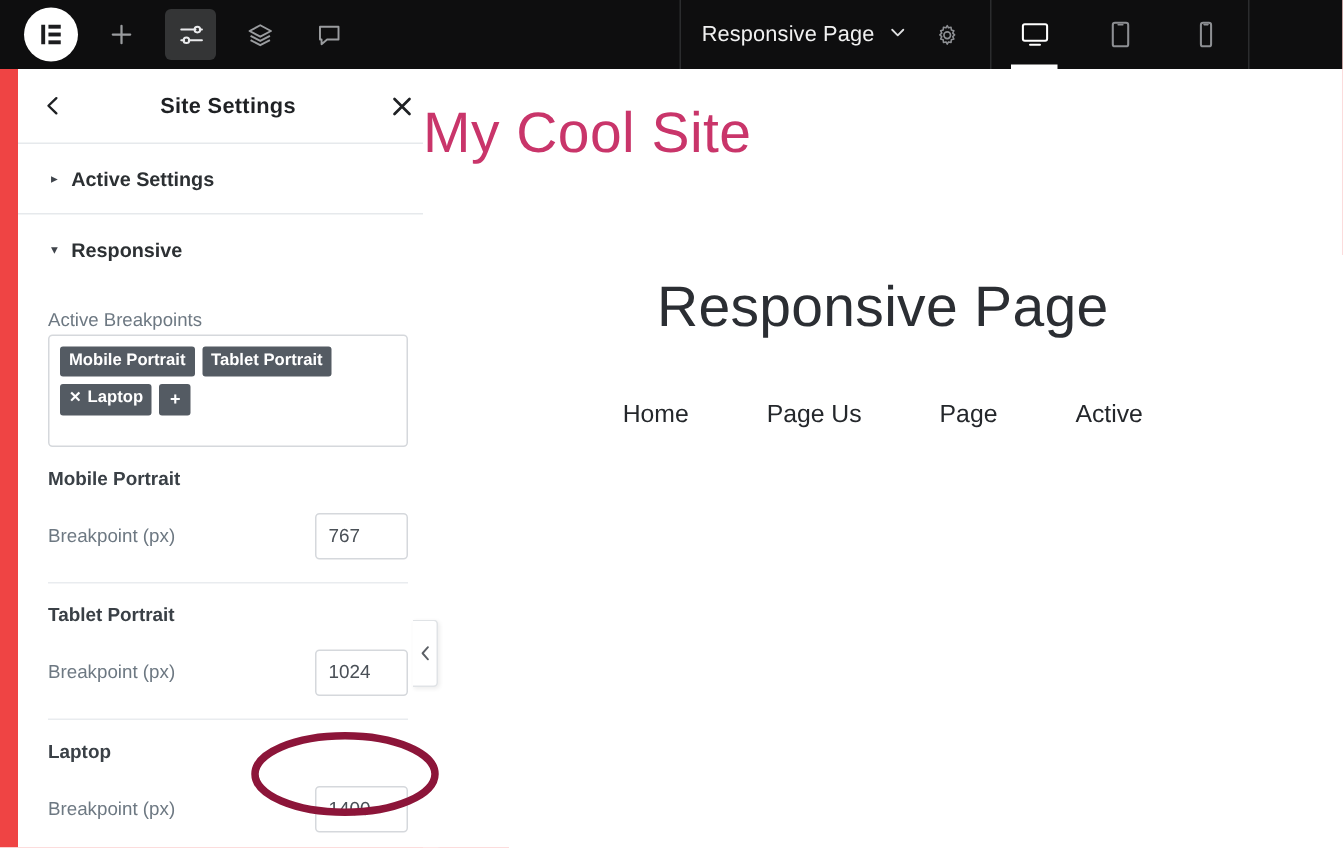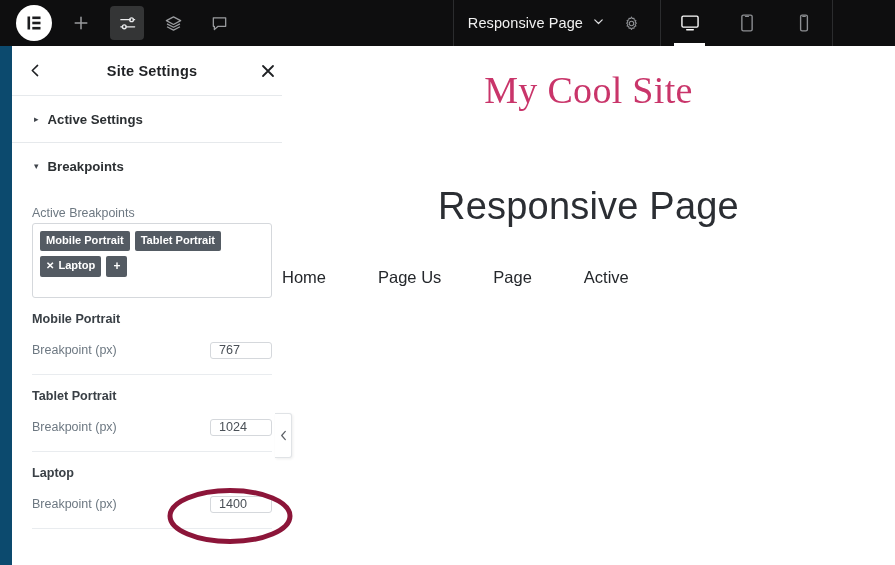--- a/index.html
+++ b/index.html
@@ -1,21 +1,21 @@
 <!DOCTYPE html>
 <html><head>
 <meta charset="utf-8">
 <style>
   * { box-sizing: border-box; margin: 0; padding: 0; }
   html, body {
     width: 895px; height: 565px;
     font-family: "Liberation Sans", sans-serif;
     background: #fff; overflow: hidden;
   }
-  #app { position: relative; width: 895px; height: 565px; background: #0c4a6e; }
+  #app { position: relative; width: 895px; height: 565px; background: #ef4444; }
 
   
   .topbar {
     position: absolute; left: 0; top: 0; width: 895px; height: 46px;
     background: #0e0e0f; display: flex; align-items: stretch;
   }
   .tb-left { display: flex; align-items: center; height: 46px; padding-left: 16px; gap: 6px; }
   .logo-btn {
     width: 36px; height: 36px; border-radius: 50%; background: #ffffff;
     display: flex; align-items: center; justify-content: center; flex: 0 0 auto; cursor: pointer;
@@ -100,47 +100,47 @@
 
   .bp-group { padding-top: 14px; }
   .bp-title { font-size: 12.6px; font-weight: bold; color: #3a4046; margin-bottom: 16px; }
   .bp-row {
     display: flex; align-items: center; justify-content: space-between;
     padding-bottom: 15px; border-bottom: 1px solid #e9ecef; position: relative;
   }
   .bp-row.last { border-bottom: 1px solid #e9ecef; }
   .bp-row-label { font-size: 12.5px; color: #6d7882; }
   .bp-input {
-    width: 62px; height: 17px; border: 1px solid #d5d8dc; border-radius: 3px;
+    width: 62px; height: 31px; border: 1px solid #d5d8dc; border-radius: 3px;
     background: #fff; color: #4a5057; font-size: 12.6px;
     padding: 0 8px; outline: none; font-family: "Liberation Sans", sans-serif;
   }
 
   
   .collapse-handle {
     position: absolute; left: 275px; top: 413px; width: 17px; height: 45px;
     background: #ffffff; border: 1px solid #e0e3e6; border-left: none;
     border-radius: 0 3px 3px 0; display: flex; align-items: center; justify-content: center;
     cursor: pointer; box-shadow: 1px 1px 3px rgba(0,0,0,.07); z-index: 5;
   }
 
   
   .canvas {
     position: absolute; left: 282px; top: 46px; right: 0; bottom: 0;
     background: #ffffff; overflow: hidden;
   }
   .site-title {
     color: #c9356a; font-size: 38px; font-weight: normal; letter-spacing: .3px;
-    text-align: center; margin-top: 22px; font-family: Liberation Serif, serif;
+    margin-top: 22px;
   }
   .page-h1 {
     color: #2b2e33; font-size: 38px; font-weight: normal; letter-spacing: .2px;
     text-align: center; margin-top: 73px;
   }
-  .nav { display: flex; gap: 52px; margin-top: 40px; }
+  .nav { display: flex; justify-content: center; gap: 52px; margin-top: 40px; }
   .nav a { color: #24272b; font-size: 16.5px; text-decoration: none; cursor: pointer; }
 
   
   .annot {
     position: absolute; left: 166px; top: 487px; width: 128px; height: 58px;
     pointer-events: none; z-index: 20;
   }
 </style>
 </head>
 <body>
@@ -251,21 +251,21 @@
 
     <div class="panel-body">
 
       <div class="section-head">
         <span class="caret">▸</span>
         <span class="st">Active Settings</span>
       </div>
 
       <div class="section-head" style="border-bottom:none;">
         <span class="caret">▾</span>
-        <span class="st">Breakpoints</span>
+        <span class="st">Responsive</span>
       </div>
 
       <div class="section-body">
 
         <div class="fld-label">Active Breakpoints</div>
 
         <div class="tags-box">
           <span class="tag">
             <span>Mobile Portrait</span>
           </span>

